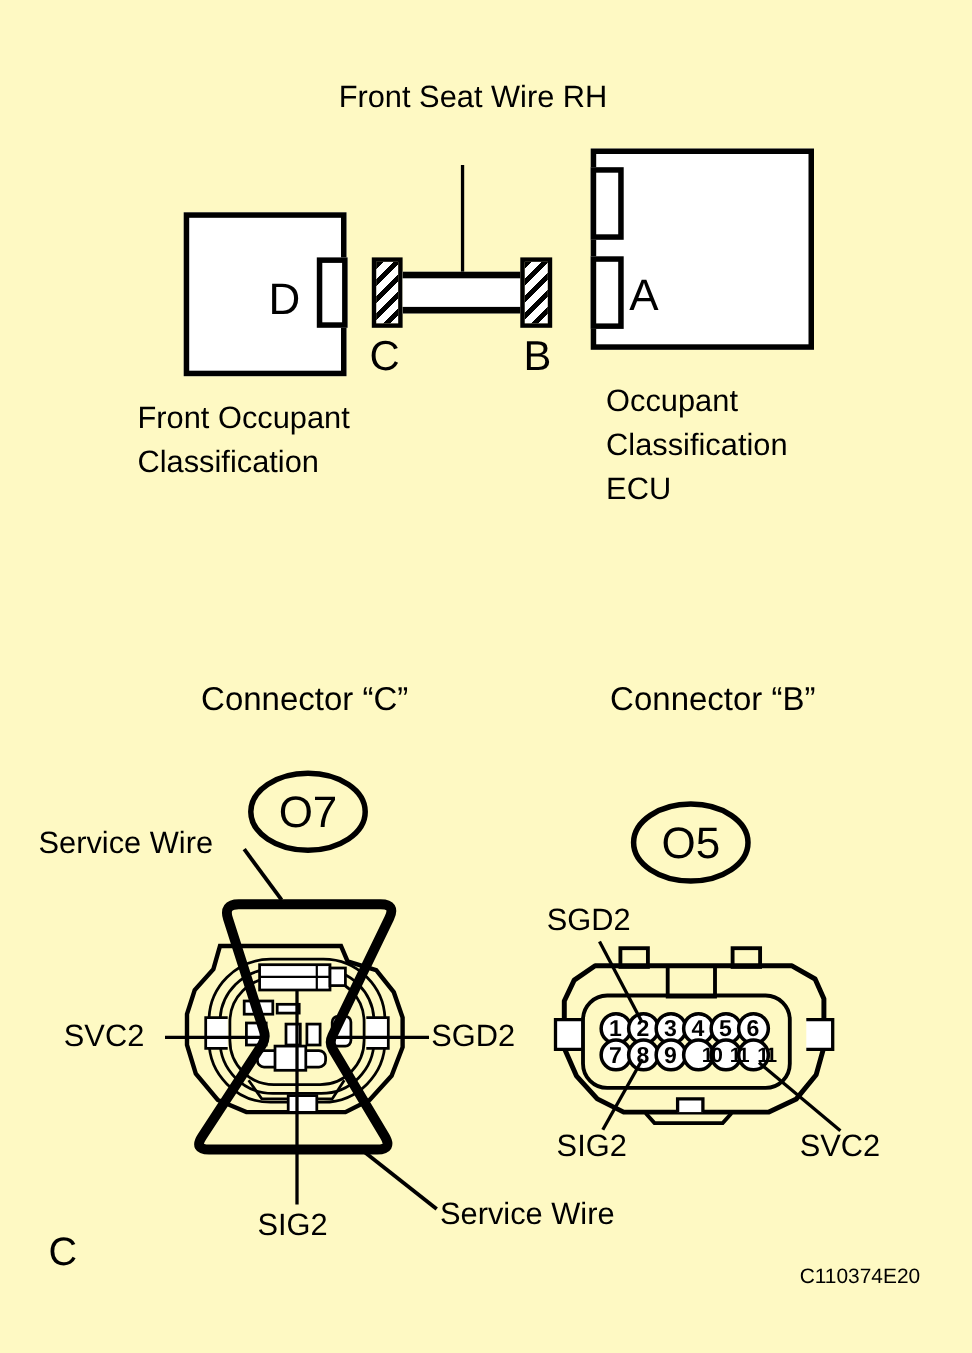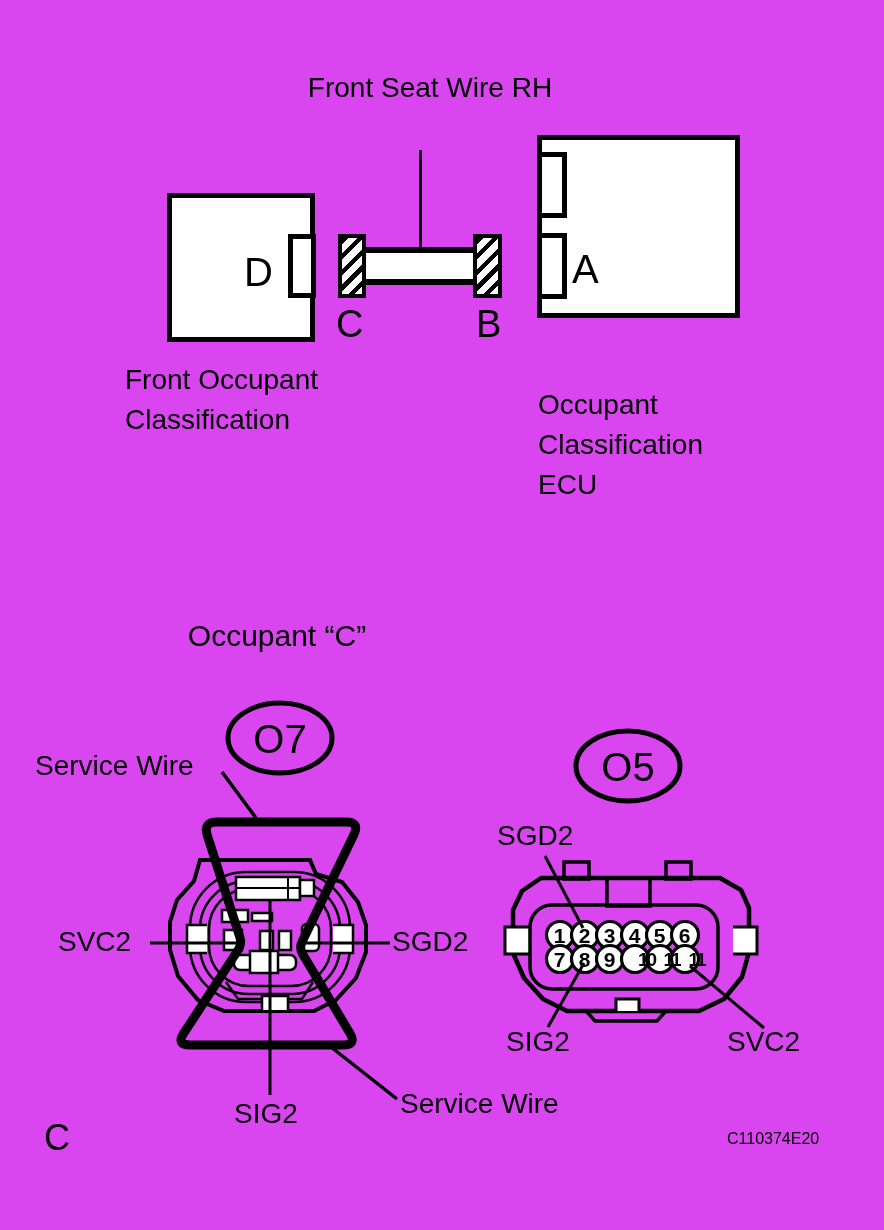--- a/index.html
+++ b/index.html
@@ -1,26 +1,26 @@
 <!DOCTYPE html>
 <html><head>
 <meta charset="utf-8">
 <style>
   html,body{margin:0;padding:0;background:#fff;}
-  .page{position:relative;width:884px;height:1230px;background:#d946ef;overflow:hidden;
+  .page{position:relative;width:884px;height:1230px;background:#fef9c3;overflow:hidden;
         font-family:"Liberation Sans",sans-serif;color:#000;}
   .t{position:absolute;white-space:nowrap;line-height:1.12;}
   .title{font-size:28px;width:360px;text-align:center;}
   .head{font-size:30px;width:300px;text-align:center;}
   .lbl{font-size:28px;}
   .cap{font-size:28px;line-height:40px;white-space:nowrap;position:absolute;}
   .letter{font-size:40px;}
   .cb{font-size:38px;}
   .ovaltxt{font-size:40px;width:106px;text-align:center;}
-  .code{font-size:16px;}
+  .code{font-size:19px;margin-top:20px;}
   .viewletter{font-size:36px;}
   .box{position:absolute;border:5px solid #000;background:#fff;box-sizing:border-box;}
   .tab{position:absolute;border:5px solid #000;background:#fff;box-sizing:border-box;}
   .hatch{position:absolute;border:4px solid #000;box-sizing:border-box;
          background:repeating-linear-gradient(135deg,#000 0 4.5px,#fff 4.5px 11px);}
   .wire{position:absolute;border-top:6px solid #000;border-bottom:6px solid #000;
         box-sizing:border-box;background:#fff;}
   .vline{position:absolute;background:#000;}
   .pin-num{position:absolute;width:27px;text-align:center;font-size:21px;font-weight:bold;line-height:23px;}
   .pin-num.two{font-size:19px;letter-spacing:-2px;margin-left:12px;}
@@ -48,21 +48,21 @@
   <div class="hatch" style="left:338px;top:234px;width:28px;height:64px;"></div>
   <div class="wire" style="left:366px;top:247px;width:107px;height:38px;"></div>
   <div class="hatch" style="left:473px;top:234px;width:29px;height:64px;"></div>
   <span class="t cb" style="left:336px;top:303px;">C</span>
   <span class="t cb" style="left:476px;top:303px;">B</span>
 
   <div class="cap" style="left:125px;top:360px;">
     <div>Front Occupant</div>
     <div>Classification</div>
   </div>
-  <div class="cap" style="left:538px;top:345px;margin-top:40px;">
+  <div class="cap" style="left:551px;top:345px;">
     <div>Occupant</div>
     <div>Classification</div>
     <div>ECU</div>
   </div>
 
   <svg width="884" height="1230" viewBox="0 0 884 1230">
     <g stroke="#000" fill="none">
 
       <ellipse cx="280" cy="738" rx="52" ry="35" stroke-width="5"></ellipse>
 
@@ -135,21 +135,22 @@
       <circle cx="635" cy="959" r="13.5" fill="#fff" stroke-width="3.2"></circle>
       <circle cx="660" cy="959" r="13.5" fill="#fff" stroke-width="3.2"></circle>
       <circle cx="685" cy="959" r="13.5" fill="#fff" stroke-width="3.2"></circle>
 
       <line x1="545" y1="856" x2="583" y2="928" stroke-width="3"></line>
       <line x1="584" y1="963" x2="548" y2="1027" stroke-width="3"></line>
       <line x1="690" y1="966" x2="764" y2="1028" stroke-width="3"></line>
     </g>
   </svg>
 
-  <div class="t head" style="left:127px;top:619px;">Occupant “C”</div>
+  <div class="t head" style="left:127px;top:619px;">Connector “C”</div>
+  <div class="t head" style="left:498px;top:619px;">Connector “B”</div>
 
   <span class="t ovaltxt" style="left:227px;top:717px;">O7</span>
   <span class="t ovaltxt" style="left:575px;top:745px;">O5</span>
 
   <span class="t lbl" style="left:35px;top:750px;">Service Wire</span>
   <span class="t lbl" style="left:58px;top:926px;">SVC2</span>
   <span class="t lbl" style="left:392px;top:926px;">SGD2</span>
   <span class="t lbl" style="left:234px;top:1098px;">SIG2</span>
   <span class="t lbl" style="left:400px;top:1088px;">Service Wire</span>
 

